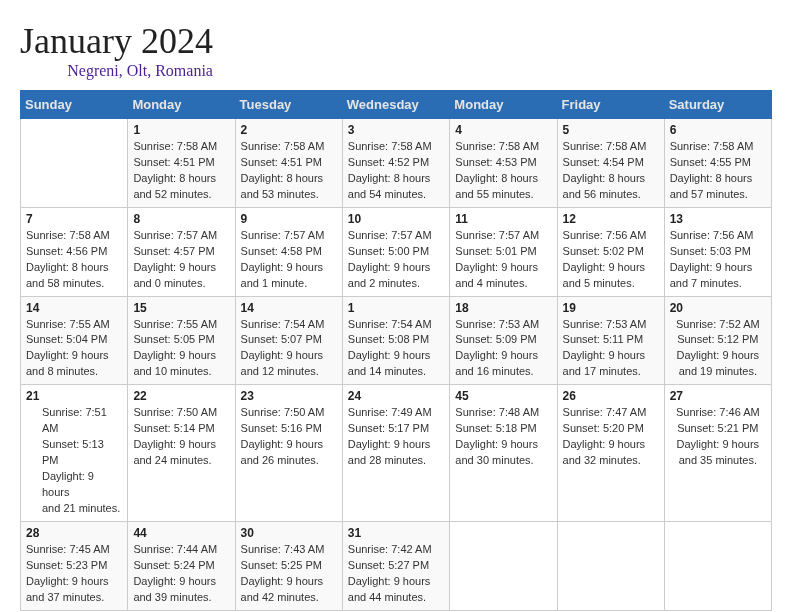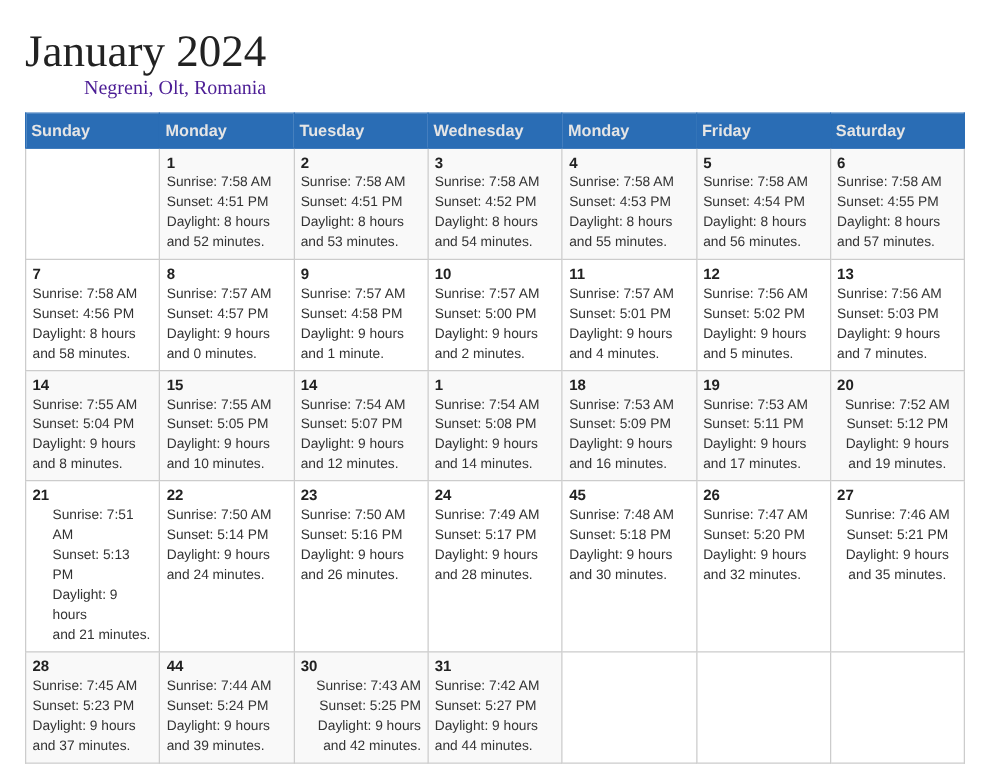--- a/index.html
+++ b/index.html
@@ -318,21 +318,21 @@
         </td>
         <td>
           <div class="day-number">44</div>
           <div class="day-info" style="white-space: pre-line;">Sunrise: 7:44 AM
 Sunset: 5:24 PM
 Daylight: 9 hours
 and 39 minutes.</div>
         </td>
         <td>
           <div class="day-number">30</div>
-          <div class="day-info" style="white-space: pre-line; text-align: right;">Sunrise: 7:43 AM
+          <div class="day-info" style="white-space: pre-line;">Sunrise: 7:43 AM
 Sunset: 5:25 PM
 Daylight: 9 hours
 and 42 minutes.</div>
         </td>
         <td>
           <div class="day-number">31</div>
           <div class="day-info" style="white-space: pre-line;">Sunrise: 7:42 AM
 Sunset: 5:27 PM
 Daylight: 9 hours
 and 44 minutes.</div>

